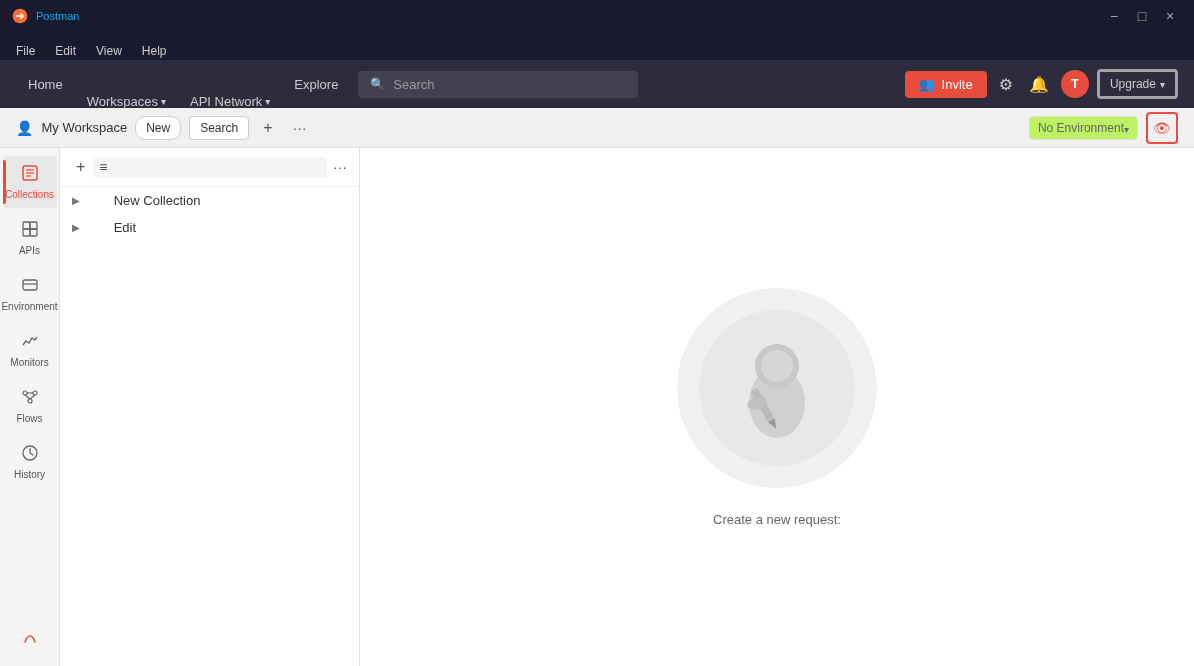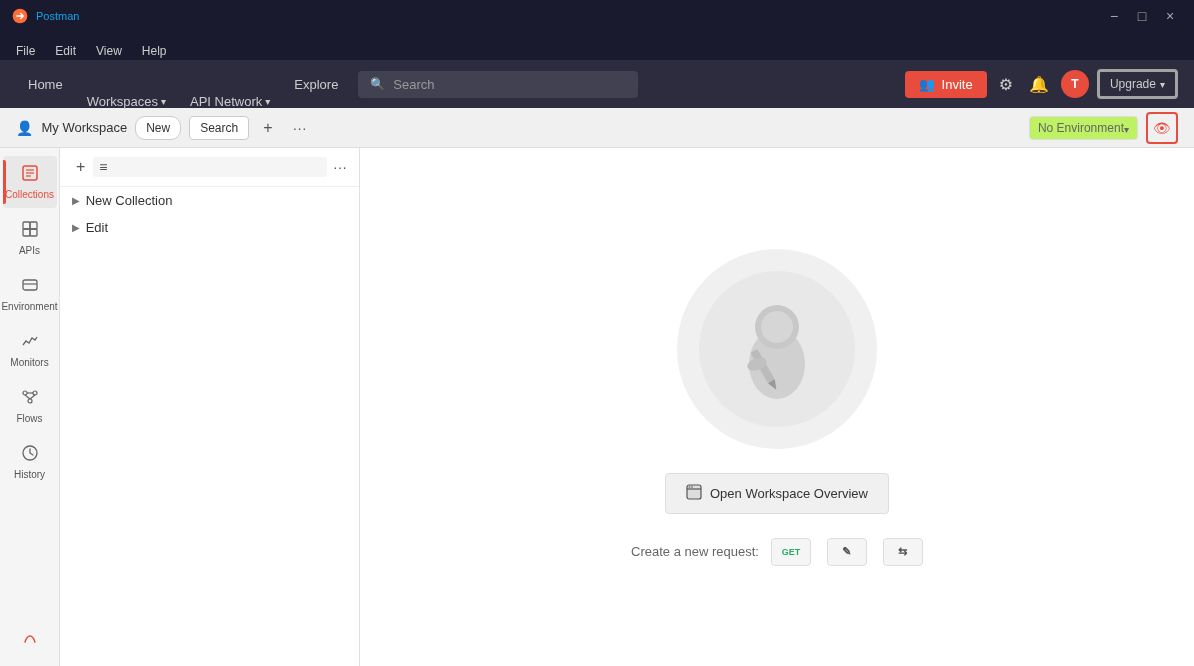--- a/index.html
+++ b/index.html
@@ -166,21 +166,21 @@
     .toolbar-more-btn { color: #555; font-size: 14px; cursor: pointer; }
     .collections-list { flex: 1; overflow-y: auto; }
     .collection-item {
       display: flex;
       align-items: center;
       padding: 6px 12px;
       cursor: pointer;
       gap: 6px;
     }
     .chevron-icon { color: #777; font-size: 10px; }
-    .collection-name { font-size: 13px; color: #333; }
+    .collection-name { font-size: 13px; color: #333; margin-left: 28px; }
 
     
     .main-content {
       flex: 1;
       display: flex;
       flex-direction: column;
       align-items: center;
       justify-content: center;
       background: #fff;
       gap: 24px;
@@ -201,21 +201,21 @@
       align-items: center;
       gap: 8px;
       background: #f0f0f0;
       border: 1px solid #ddd;
       border-radius: 4px;
       padding: 10px 20px;
       cursor: pointer;
       font-size: 13px;
       color: #333;
     }
-    .create-request-section { display: flex; flex-direction: row; align-items: center; gap: 12px; }
+    .create-request-section { display: flex; flex-direction: column; align-items: center; gap: 12px; }
     .create-request-label { font-size: 13px; color: #666; }
     .create-request-actions { display: flex; gap: 16px; }
     .request-action-btn {
       display: flex;
       align-items: center;
       justify-content: center;
       width: 40px;
       height: 28px;
       border: 1px solid #ddd;
       border-radius: 4px;
@@ -412,40 +412,18 @@
         <circle cx="80" cy="58" r="22" fill="#c8c8c8"></circle>
         <circle cx="80" cy="58" r="16" fill="#e0e0e0" opacity="0.6"></circle>
 
         <rect x="55" y="70" width="8" height="35" rx="2" fill="#bbb" transform="rotate(-30 80 80)"></rect>
         <polygon points="55,105 63,105 59,115" fill="#999" transform="rotate(-30 80 80)"></polygon>
 
         <ellipse cx="60" cy="95" rx="10" ry="6" fill="#c0c0c0" transform="rotate(-20 60 95)"></ellipse>
       </svg>
     </div>
 
-    <button class="open-workspace-btn">
-      <span>
-        <svg width="16" height="16" viewBox="0 0 16 16" fill="none">
-          <rect x="1" y="1" width="14" height="14" rx="2" stroke="#555" stroke-width="1.2" fill="#ddd"></rect>
-          <line x1="1" y1="5" x2="15" y2="5" stroke="#555" stroke-width="1.2"></line>
-          <circle cx="3.5" cy="3" r="1" fill="#888"></circle>
-          <circle cx="6" cy="3" r="1" fill="#888"></circle>
-        </svg>
-      </span>
-      <span>Open Workspace Overview</span>
-    </button>
 
     <div class="create-request-section">
       <span class="create-request-label">Create a new request:</span>
-      <div class="create-request-actions">
-        <button class="request-action-btn">
-          <span style="font-size:9px;color:#27ae60;font-weight:700;">GET</span>
-        </button>
-        <button class="request-action-btn">
-          <span>✎</span>
-        </button>
-        <button class="request-action-btn">
-          <span>⇆</span>
-        </button>
-      </div>
     </div>
   </div>
 </div>
 
 </body></html>

